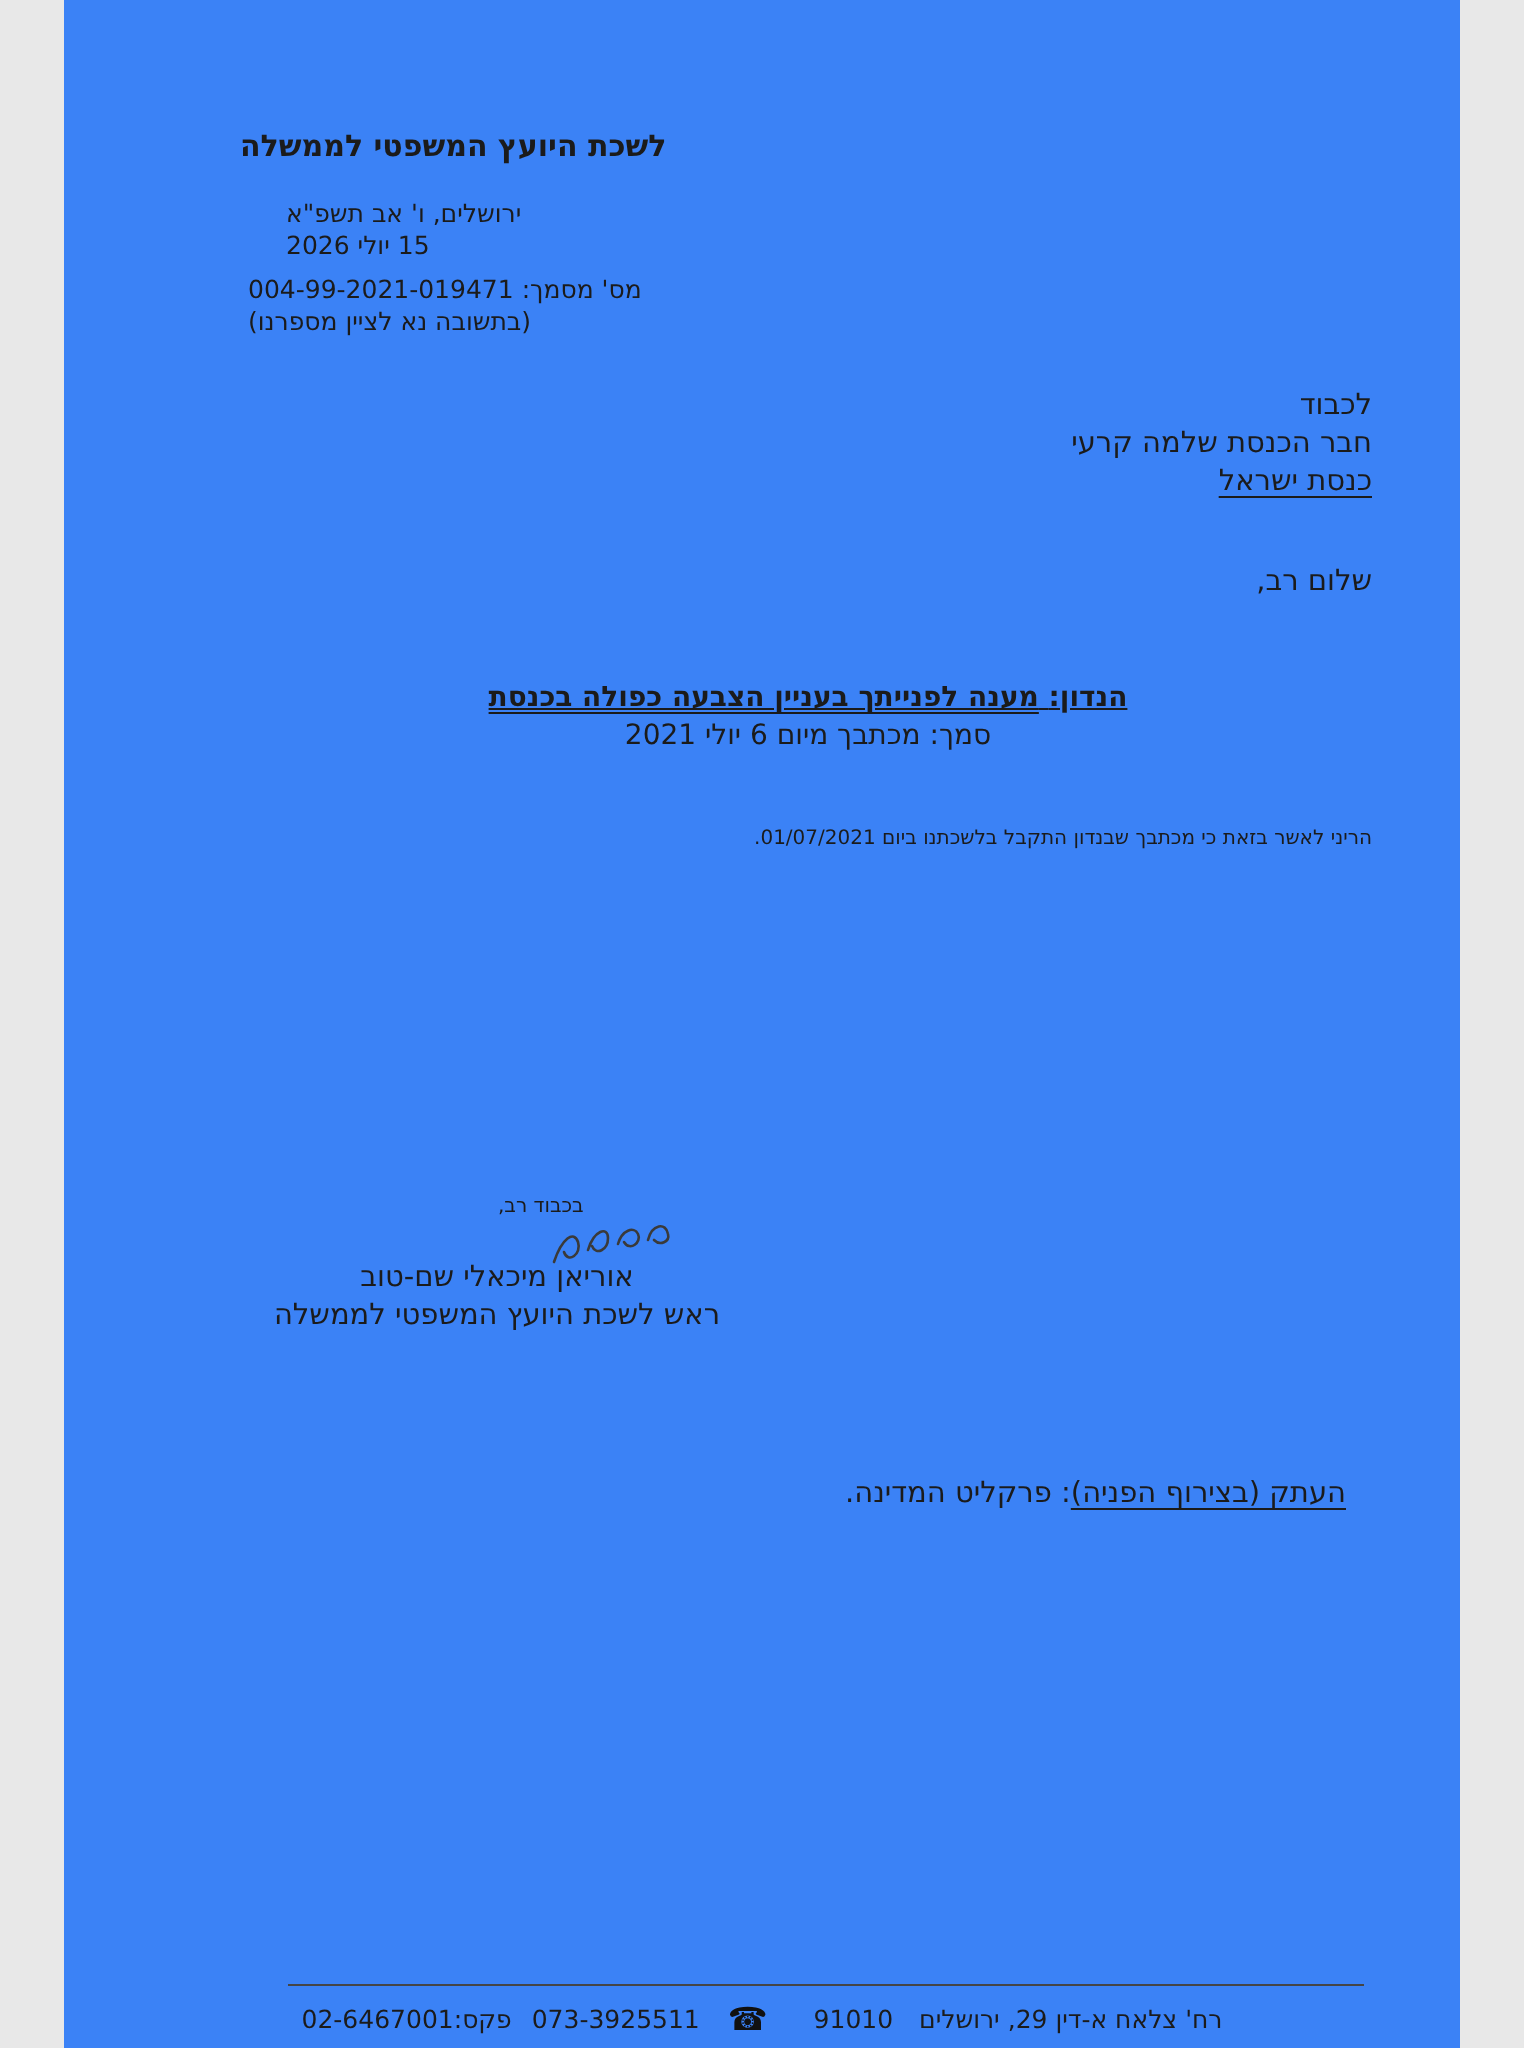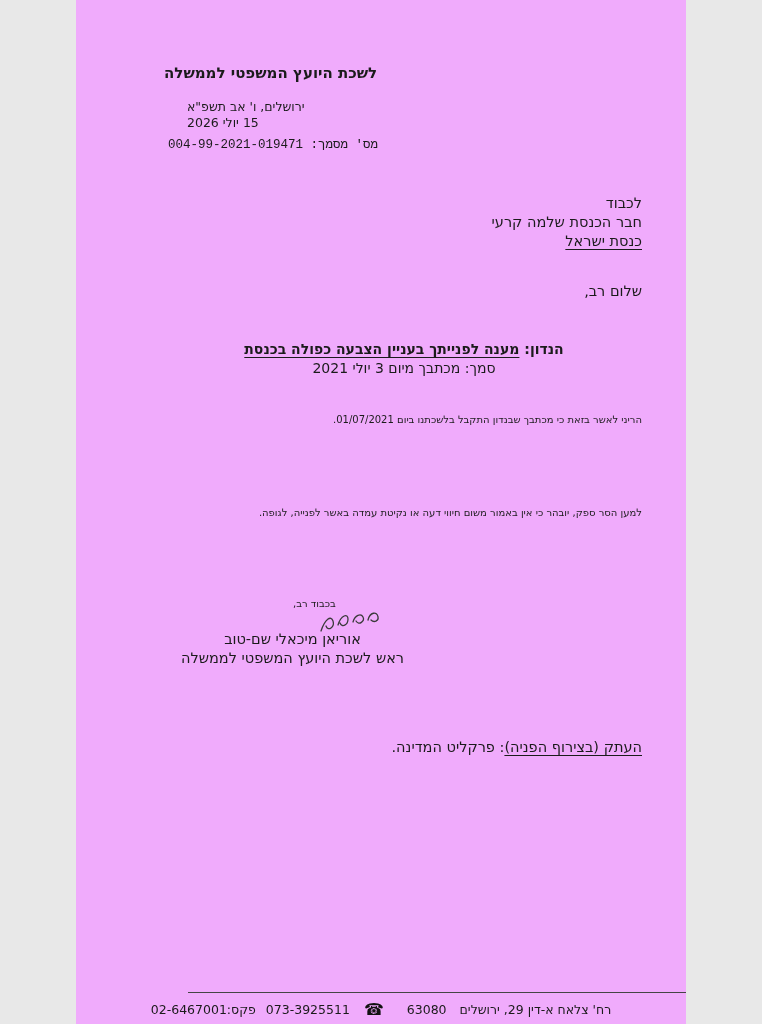--- a/index.html
+++ b/index.html
@@ -1,41 +1,41 @@
 <!DOCTYPE html>
 <html lang="he"><head>
 <meta charset="utf-8">
 <style>
   html,body{margin:0;padding:0;background:#e8e8e8;}
   .page{
     position:relative;
-    width:610px;height:1024px;
+    width:698px;height:1024px;
     margin:0 auto;
-    background:#f0abfc;
+    background:#3b82f6;
     direction:rtl;
     font-family:"DejaVu Sans", sans-serif;
     color:#1b1b1b;
     overflow:hidden;
   }
   .abs{position:absolute;}
   .office-title{left:88px;top:64px;font-size:15px;font-weight:bold;white-space:nowrap;}
   .date-block{left:111px;top:99px;font-size:12.5px;line-height:16px;text-align:left;white-space:nowrap;}
-  .docnum-block{left:92px;top:137px;font-size:12.5px;line-height:16px;text-align:left;white-space:nowrap;font-family:Liberation Mono, monospace;}
+  .docnum-block{left:92px;top:137px;font-size:12.5px;line-height:16px;text-align:left;white-space:nowrap;}
   .recipient{right:44px;top:194px;font-size:14.5px;line-height:19px;text-align:right;}
   .underline{text-decoration:underline;text-underline-offset:3px;}
   .greeting{right:44px;top:283px;font-size:14.5px;}
   .subject{left:46px;right:0;top:340px;text-align:center;font-size:14px;line-height:19px;}
-  .subject .line1{font-weight:bold;}
+  .subject .line1{font-weight:bold;text-decoration:underline;}
   .body-par{right:44px;font-size:10px;white-space:nowrap;text-align:center;}
   .p1{top:414px;} .p2{top:461px;} .p3{top:507px;}
   .closing{left:217px;top:598px;font-size:10px;white-space:nowrap;}
   .sig-scribble{left:240px;top:608px;}
   .sig-block{left:100px;top:630px;width:233px;font-size:14.5px;line-height:19px;text-align:left;}
   .sig-block div{text-align:center;}
-  .cc-line{right:44px;top:739px;font-size:14.5px;white-space:nowrap;}
+  .cc-line{right:57px;top:739px;font-size:14.5px;white-space:nowrap;}
   .footer-rule{left:112px;top:992px;width:538px;height:0;border-top:1.6px solid #454545;}
   .footer-text{left:0;right:0;top:1000px;text-align:center;font-size:12.5px;white-space:nowrap;}
   .footer-text .zip{margin:0 9px;}
   .phone-icon{font-size:16px;margin:0 10px;color:#111;vertical-align:-1px;}
   .fax-gap{margin-right:6px;}
   .nowrap{white-space:nowrap;}
 </style>
 </head>
 <body>
 
@@ -43,37 +43,37 @@
 
   <div class="abs office-title">לשכת היועץ המשפטי לממשלה</div>
 
   <div class="abs date-block">
     <div>ירושלים, ו' אב תשפ"א</div>
     <div>15 יולי 2026</div>
   </div>
 
   <div class="abs docnum-block">
     <div><span>מס' מסמך:</span> <span class="nowrap">004-99-2021-019471</span></div>
+    <div>(בתשובה נא לציין מספרנו)</div>
   </div>
 
   <div class="abs recipient">
     <div>לכבוד</div>
     <div>חבר הכנסת שלמה קרעי</div>
     <div class="underline">כנסת ישראל</div>
   </div>
 
   <div class="abs greeting">שלום רב,</div>
 
   <div class="abs subject">
     <div class="line1"><span>הנדון:</span> <span class="underline">מענה לפנייתך בעניין הצבעה כפולה בכנסת</span></div>
-    <div><span>סמך:</span> <span>מכתבך מיום 3 יולי 2021</span></div>
+    <div><span>סמך:</span> <span>מכתבך מיום 6 יולי 2021</span></div>
   </div>
 
   <div class="abs body-par p1">הריני לאשר בזאת כי מכתבך שבנדון התקבל בלשכתנו ביום 01/07/2021.</div>
-  <div class="abs body-par p3">למען הסר ספק, יובהר כי אין באמור משום חיווי דעה או נקיטת עמדה באשר לפנייה, לגופה.</div>
 
   <div class="abs closing">בכבוד רב,</div>
 
   <div class="abs sig-scribble">
     <svg width="68" height="30" viewBox="0 0 68 30" aria-hidden="true">
       <path d="M5 23 C9 11, 15 7, 17 13 C19 19, 12 24, 10 18 M22 17 C25 7, 32 5, 32 11 C32 17, 26 20, 24 15 M37 14 C39 7, 45 5, 47 9 C49 13, 43 18, 40 13 M52 12 C54 4, 61 3, 62 9 C63 13, 58 15, 55 12" stroke="#3a3a3a" stroke-width="1.3" fill="none" stroke-linecap="round"></path>
     </svg>
   </div>
 
   <div class="abs sig-block">
@@ -82,19 +82,19 @@
   </div>
 
   <div class="abs cc-line">
     <span class="underline">העתק (בצירוף הפניה)</span><span>:</span> <span>פרקליט המדינה.</span>
   </div>
 
   <div class="abs footer-rule"></div>
 
   <div class="abs footer-text">
     <span>רח' צלאח א-דין 29, ירושלים</span>
-    <span class="zip">63080</span>
+    <span class="zip">91010</span>
     <span class="phone-icon">☎</span>
     <span>073-3925511</span>
     <span class="fax-gap">פקס:</span><span>02-6467001</span>
   </div>
 
 </div>
 
 </body></html>

